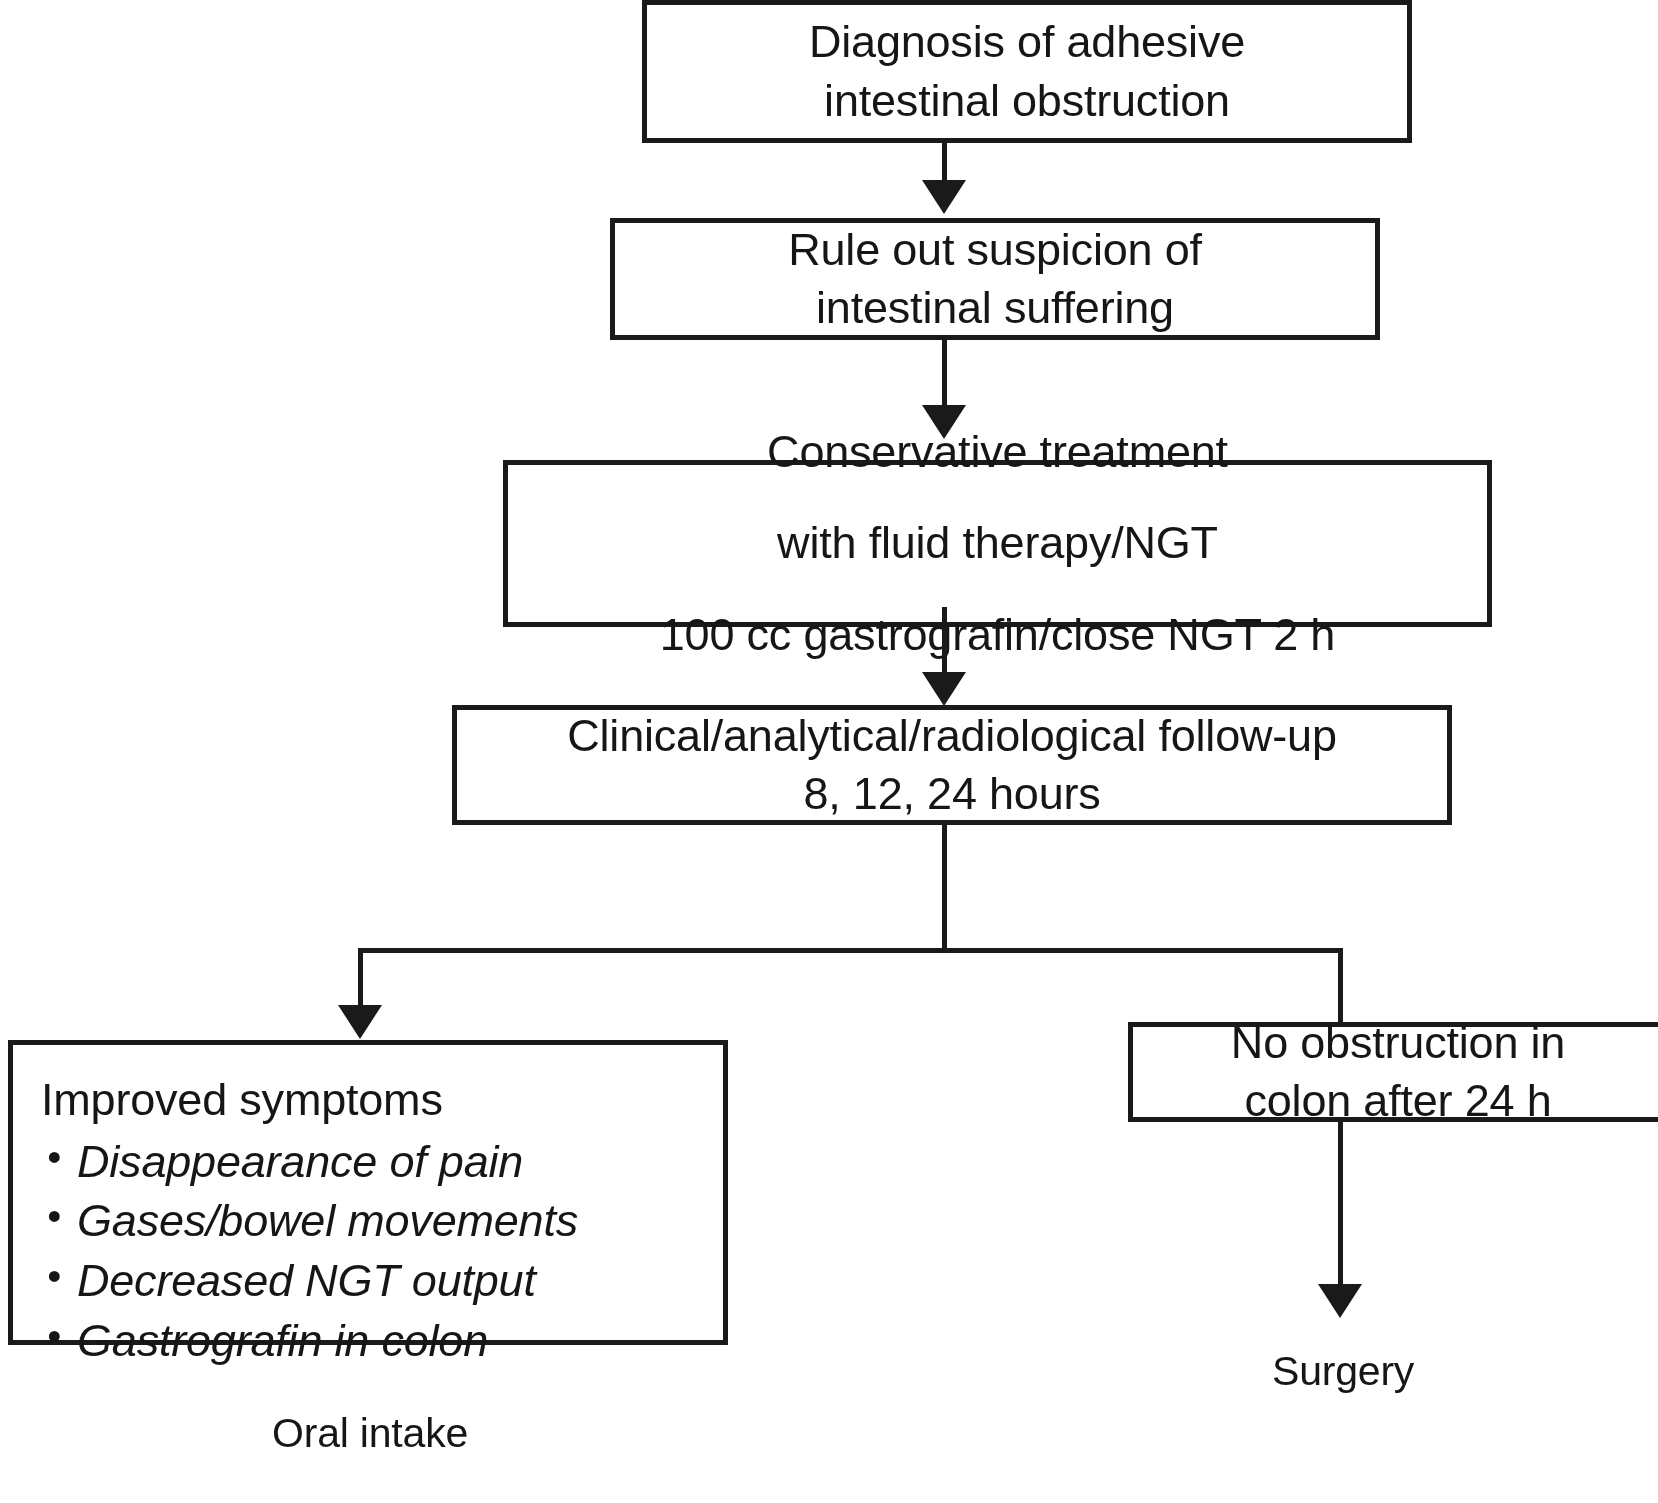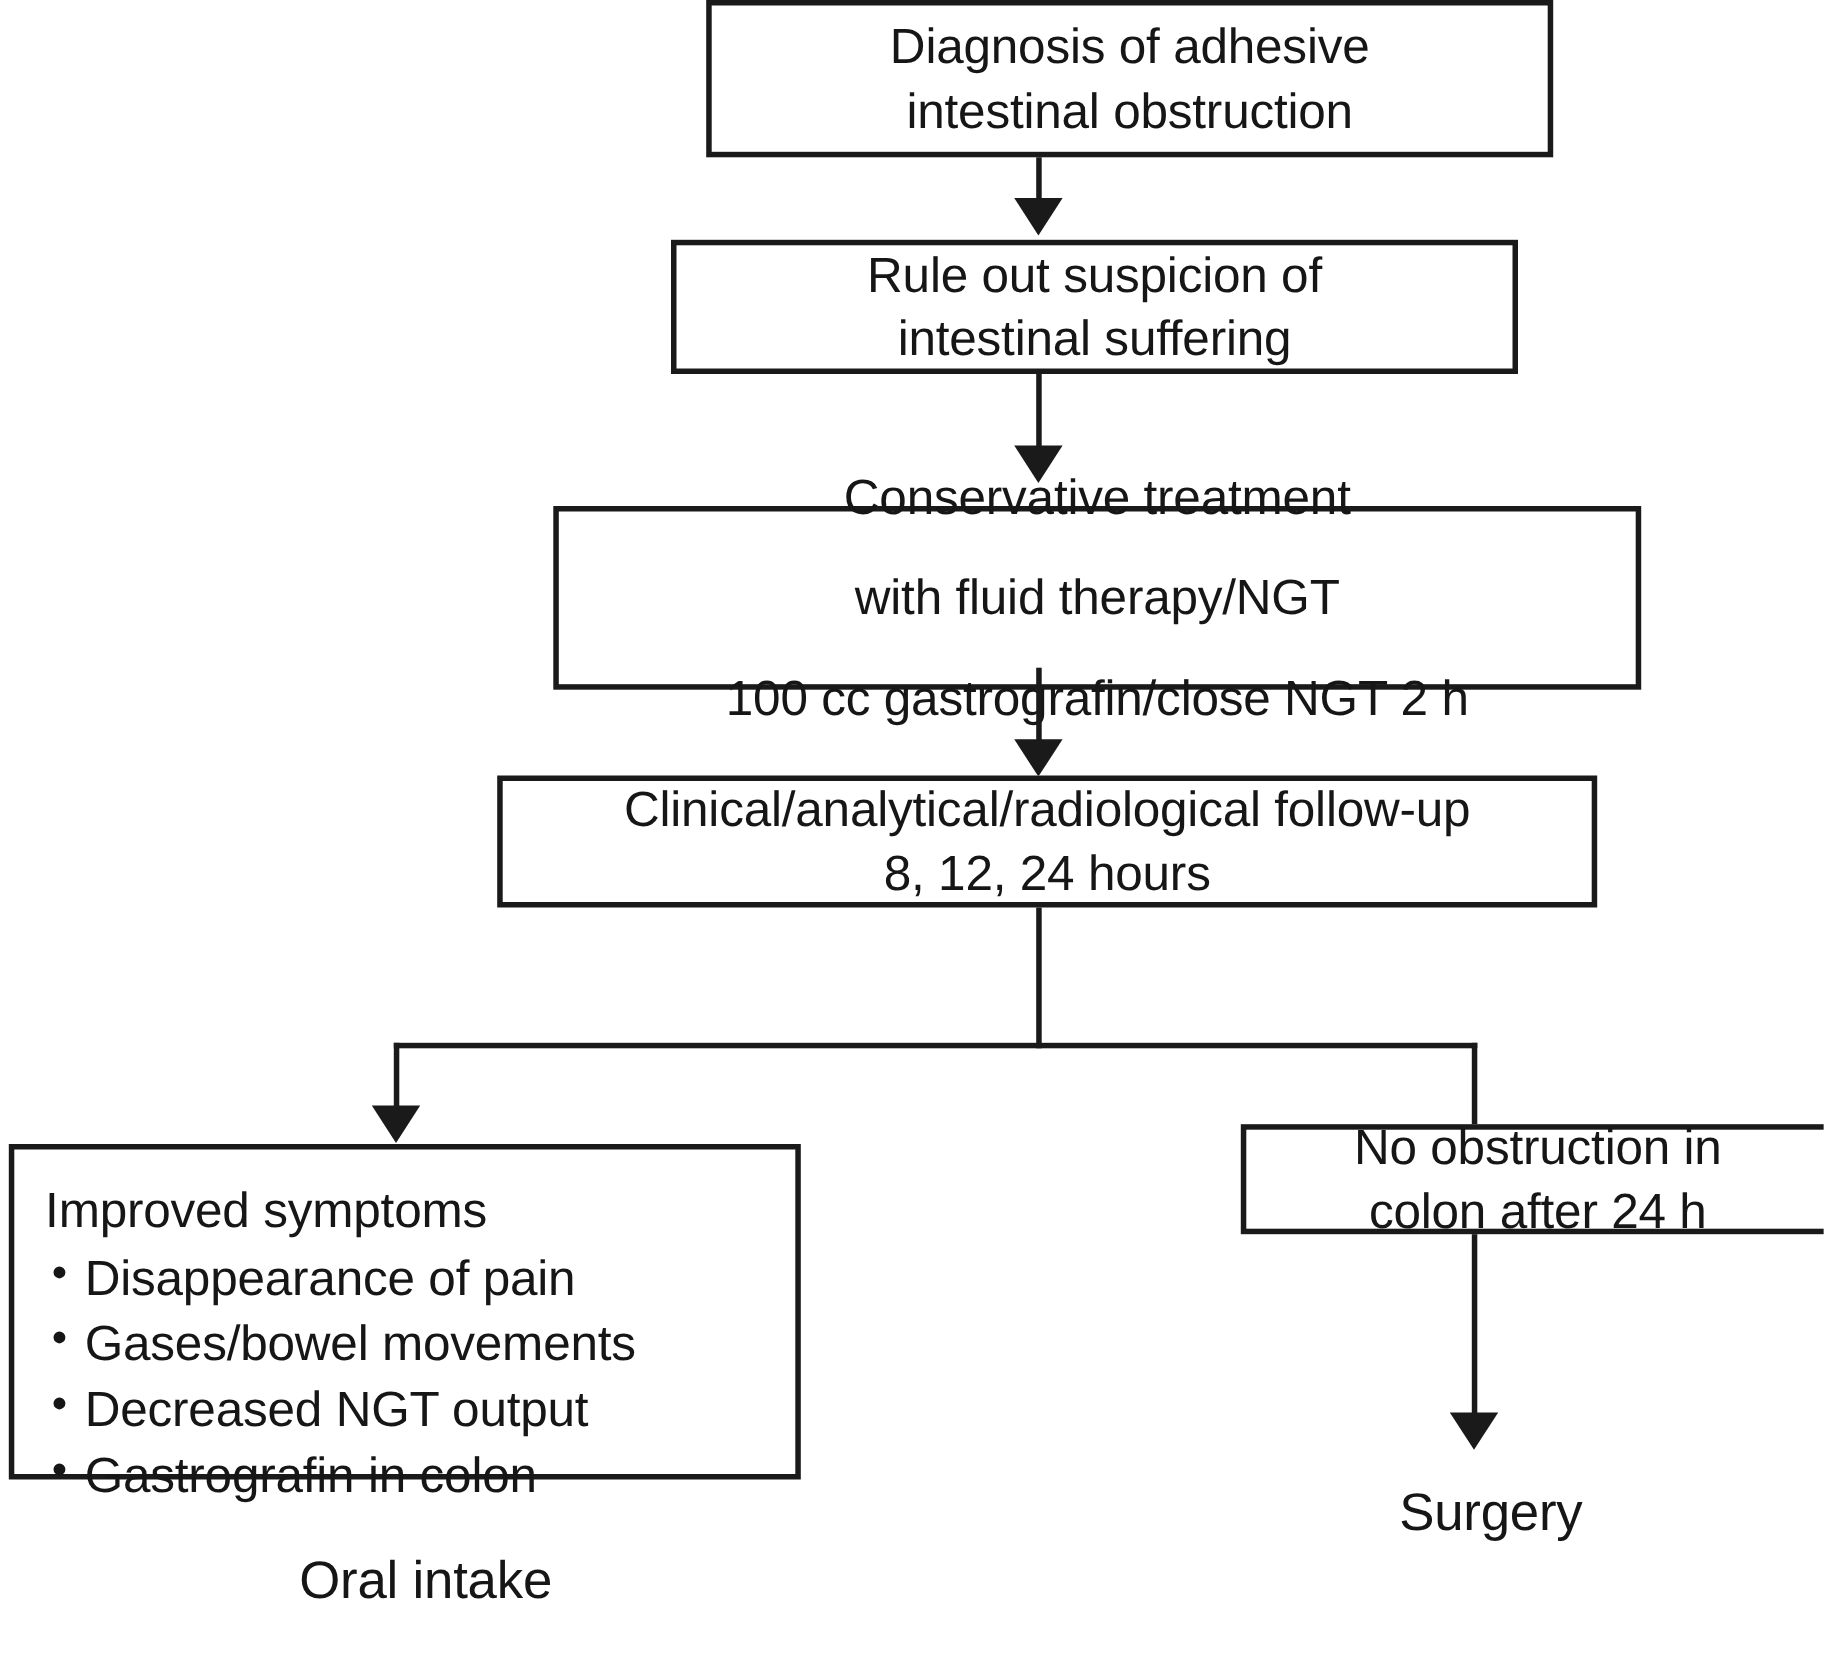--- a/index.html
+++ b/index.html
@@ -47,32 +47,33 @@
   .node.listnode ul {
     list-style: none;
     margin: 0;
     padding: 0;
   }
   .node.listnode li {
     white-space: nowrap;
     padding-left: 36px;
     position: relative;
     line-height: 1.33;
+    font-style: italic;
   }
   .node.listnode li::before {
     content: "\2022";
     position: absolute;
     left: 6px;
     top: -1px;
     font-size: 40px;
   }
 
   .freelabel {
     position: absolute;
-    font-size: 48px;
+    font-size: 41px;
     white-space: nowrap;
     letter-spacing: -0.2px;
   }
 
   
   .vline {
     position: absolute;
     background: #1a1a1a;
     width: 5px;
   }

